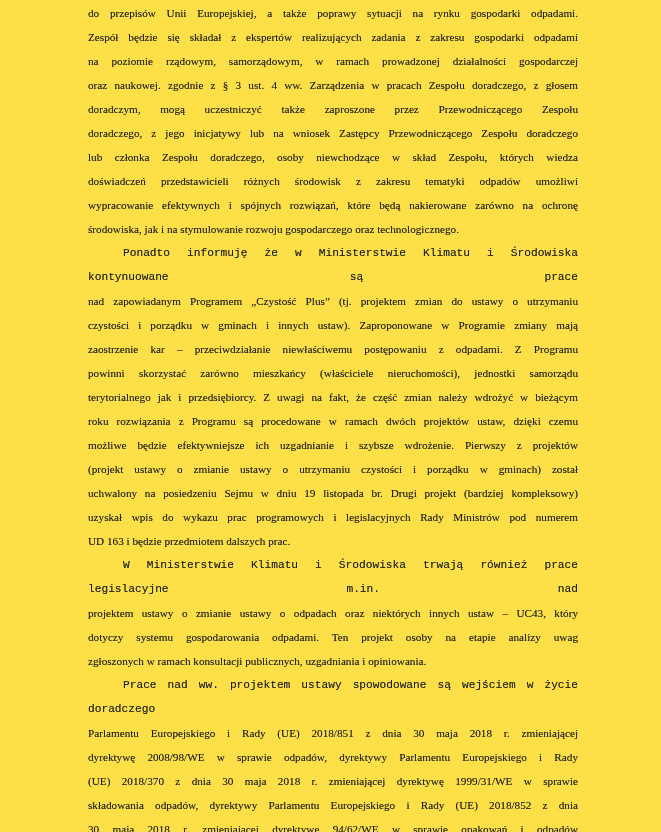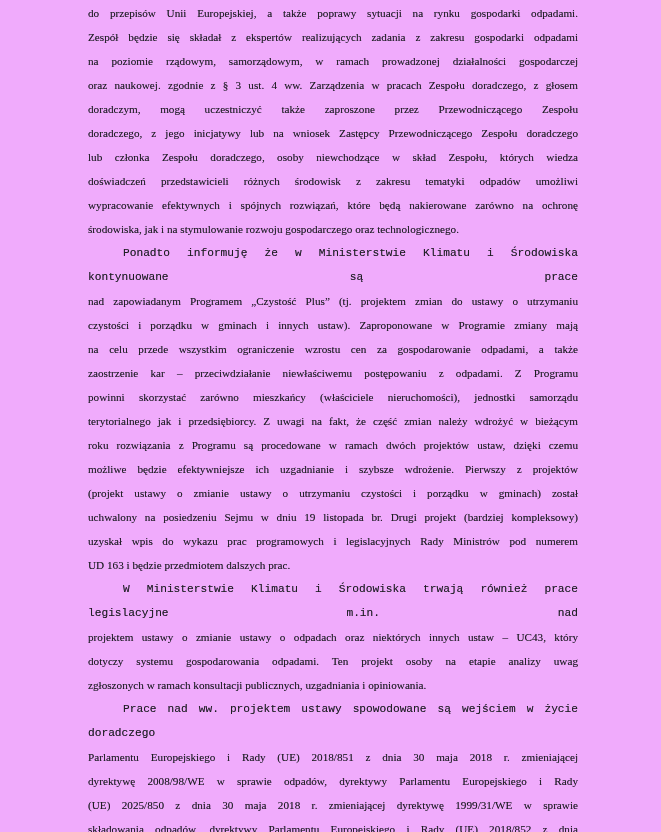--- a/index.html
+++ b/index.html
@@ -5,21 +5,21 @@
 <style>
   html, body {
     margin: 0;
     padding: 0;
     background: #ffffff;
   }
   .page {
     position: relative;
     width: 661px;
     height: 832px;
-    background: #f0abfc;
+    background: #fde047;
     overflow: hidden;
   }
   .content {
     position: absolute;
     left: 88px;
     top: 1px;
     width: 490px;
     font-family: "Liberation Serif", "DejaVu Serif", serif;
     font-size: 11.2px;
     line-height: 24px;
@@ -57,39 +57,38 @@
         <div class="line">doradczego, z jego inicjatywy lub na wniosek Zastępcy Przewodniczącego Zespołu doradczego</div>
         <div class="line">lub członka Zespołu doradczego, osoby niewchodzące w skład Zespołu, których wiedza</div>
         <div class="line">doświadczeń przedstawicieli różnych środowisk z zakresu tematyki odpadów umożliwi</div>
         <div class="line">wypracowanie efektywnych i spójnych rozwiązań, które będą nakierowane zarówno na ochronę</div>
         <div class="line para-end">środowiska, jak i na stymulowanie rozwoju gospodarczego oraz technologicznego.</div>
       </div>
       <div class="paragraph">
         <div class="line indent">Ponadto  informuję że w Ministerstwie Klimatu i Środowiska kontynuowane są prace</div>
         <div class="line">nad zapowiadanym Programem „Czystość Plus” (tj. projektem zmian do ustawy o utrzymaniu</div>
         <div class="line">czystości  i porządku w gminach i innych ustaw). Zaproponowane w Programie zmiany mają</div>
-        <div class="line">na celu przede wszystkim ograniczenie wzrostu cen za gospodarowanie odpadami, a także</div>
         <div class="line">zaostrzenie kar – przeciwdziałanie niewłaściwemu postępowaniu z odpadami. Z Programu</div>
         <div class="line">powinni skorzystać zarówno mieszkańcy (właściciele nieruchomości), jednostki samorządu</div>
         <div class="line">terytorialnego jak i przedsiębiorcy. Z uwagi na fakt, że część zmian należy wdrożyć w bieżącym</div>
         <div class="line">roku rozwiązania z Programu są procedowane w ramach dwóch projektów ustaw, dzięki czemu</div>
         <div class="line">możliwe będzie efektywniejsze ich uzgadnianie i szybsze wdrożenie. Pierwszy z projektów</div>
         <div class="line">(projekt ustawy o zmianie ustawy o utrzymaniu czystości  i porządku w gminach) został</div>
         <div class="line">uchwalony na posiedzeniu Sejmu w dniu 19 listopada br. Drugi projekt (bardziej kompleksowy)</div>
         <div class="line">uzyskał wpis do wykazu prac programowych i legislacyjnych Rady Ministrów pod numerem</div>
         <div class="line para-end">UD 163 i będzie przedmiotem dalszych prac.</div>
       </div>
       <div class="paragraph">
         <div class="line indent">W Ministerstwie Klimatu i Środowiska trwają również prace legislacyjne m.in. nad</div>
         <div class="line">projektem ustawy o zmianie ustawy o odpadach oraz niektórych innych ustaw – UC43, który</div>
         <div class="line">dotyczy systemu gospodarowania odpadami. Ten projekt osoby na etapie analizy uwag</div>
         <div class="line para-end">zgłoszonych w ramach konsultacji publicznych, uzgadniania i opiniowania.</div>
       </div>
       <div class="paragraph">
         <div class="line indent">Prace nad ww. projektem ustawy spowodowane są wejściem w życie doradczego</div>
         <div class="line">Parlamentu Europejskiego i Rady (UE) 2018/851 z dnia 30 maja 2018 r. zmieniającej</div>
         <div class="line">dyrektywę 2008/98/WE w sprawie odpadów, dyrektywy Parlamentu Europejskiego i Rady</div>
-        <div class="line">(UE) 2025/850 z dnia 30 maja 2018 r. zmieniającej dyrektywę 1999/31/WE w sprawie</div>
+        <div class="line">(UE) 2018/370 z dnia 30 maja 2018 r. zmieniającej dyrektywę 1999/31/WE w sprawie</div>
         <div class="line">składowania odpadów, dyrektywy Parlamentu Europejskiego i Rady (UE) 2018/852 z dnia</div>
         <div class="line">30 maja 2018 r. zmieniającej dyrektywę 94/62/WE w sprawie opakowań i odpadów</div>
       </div>
     </div>
 </div>
 
 </body></html>

